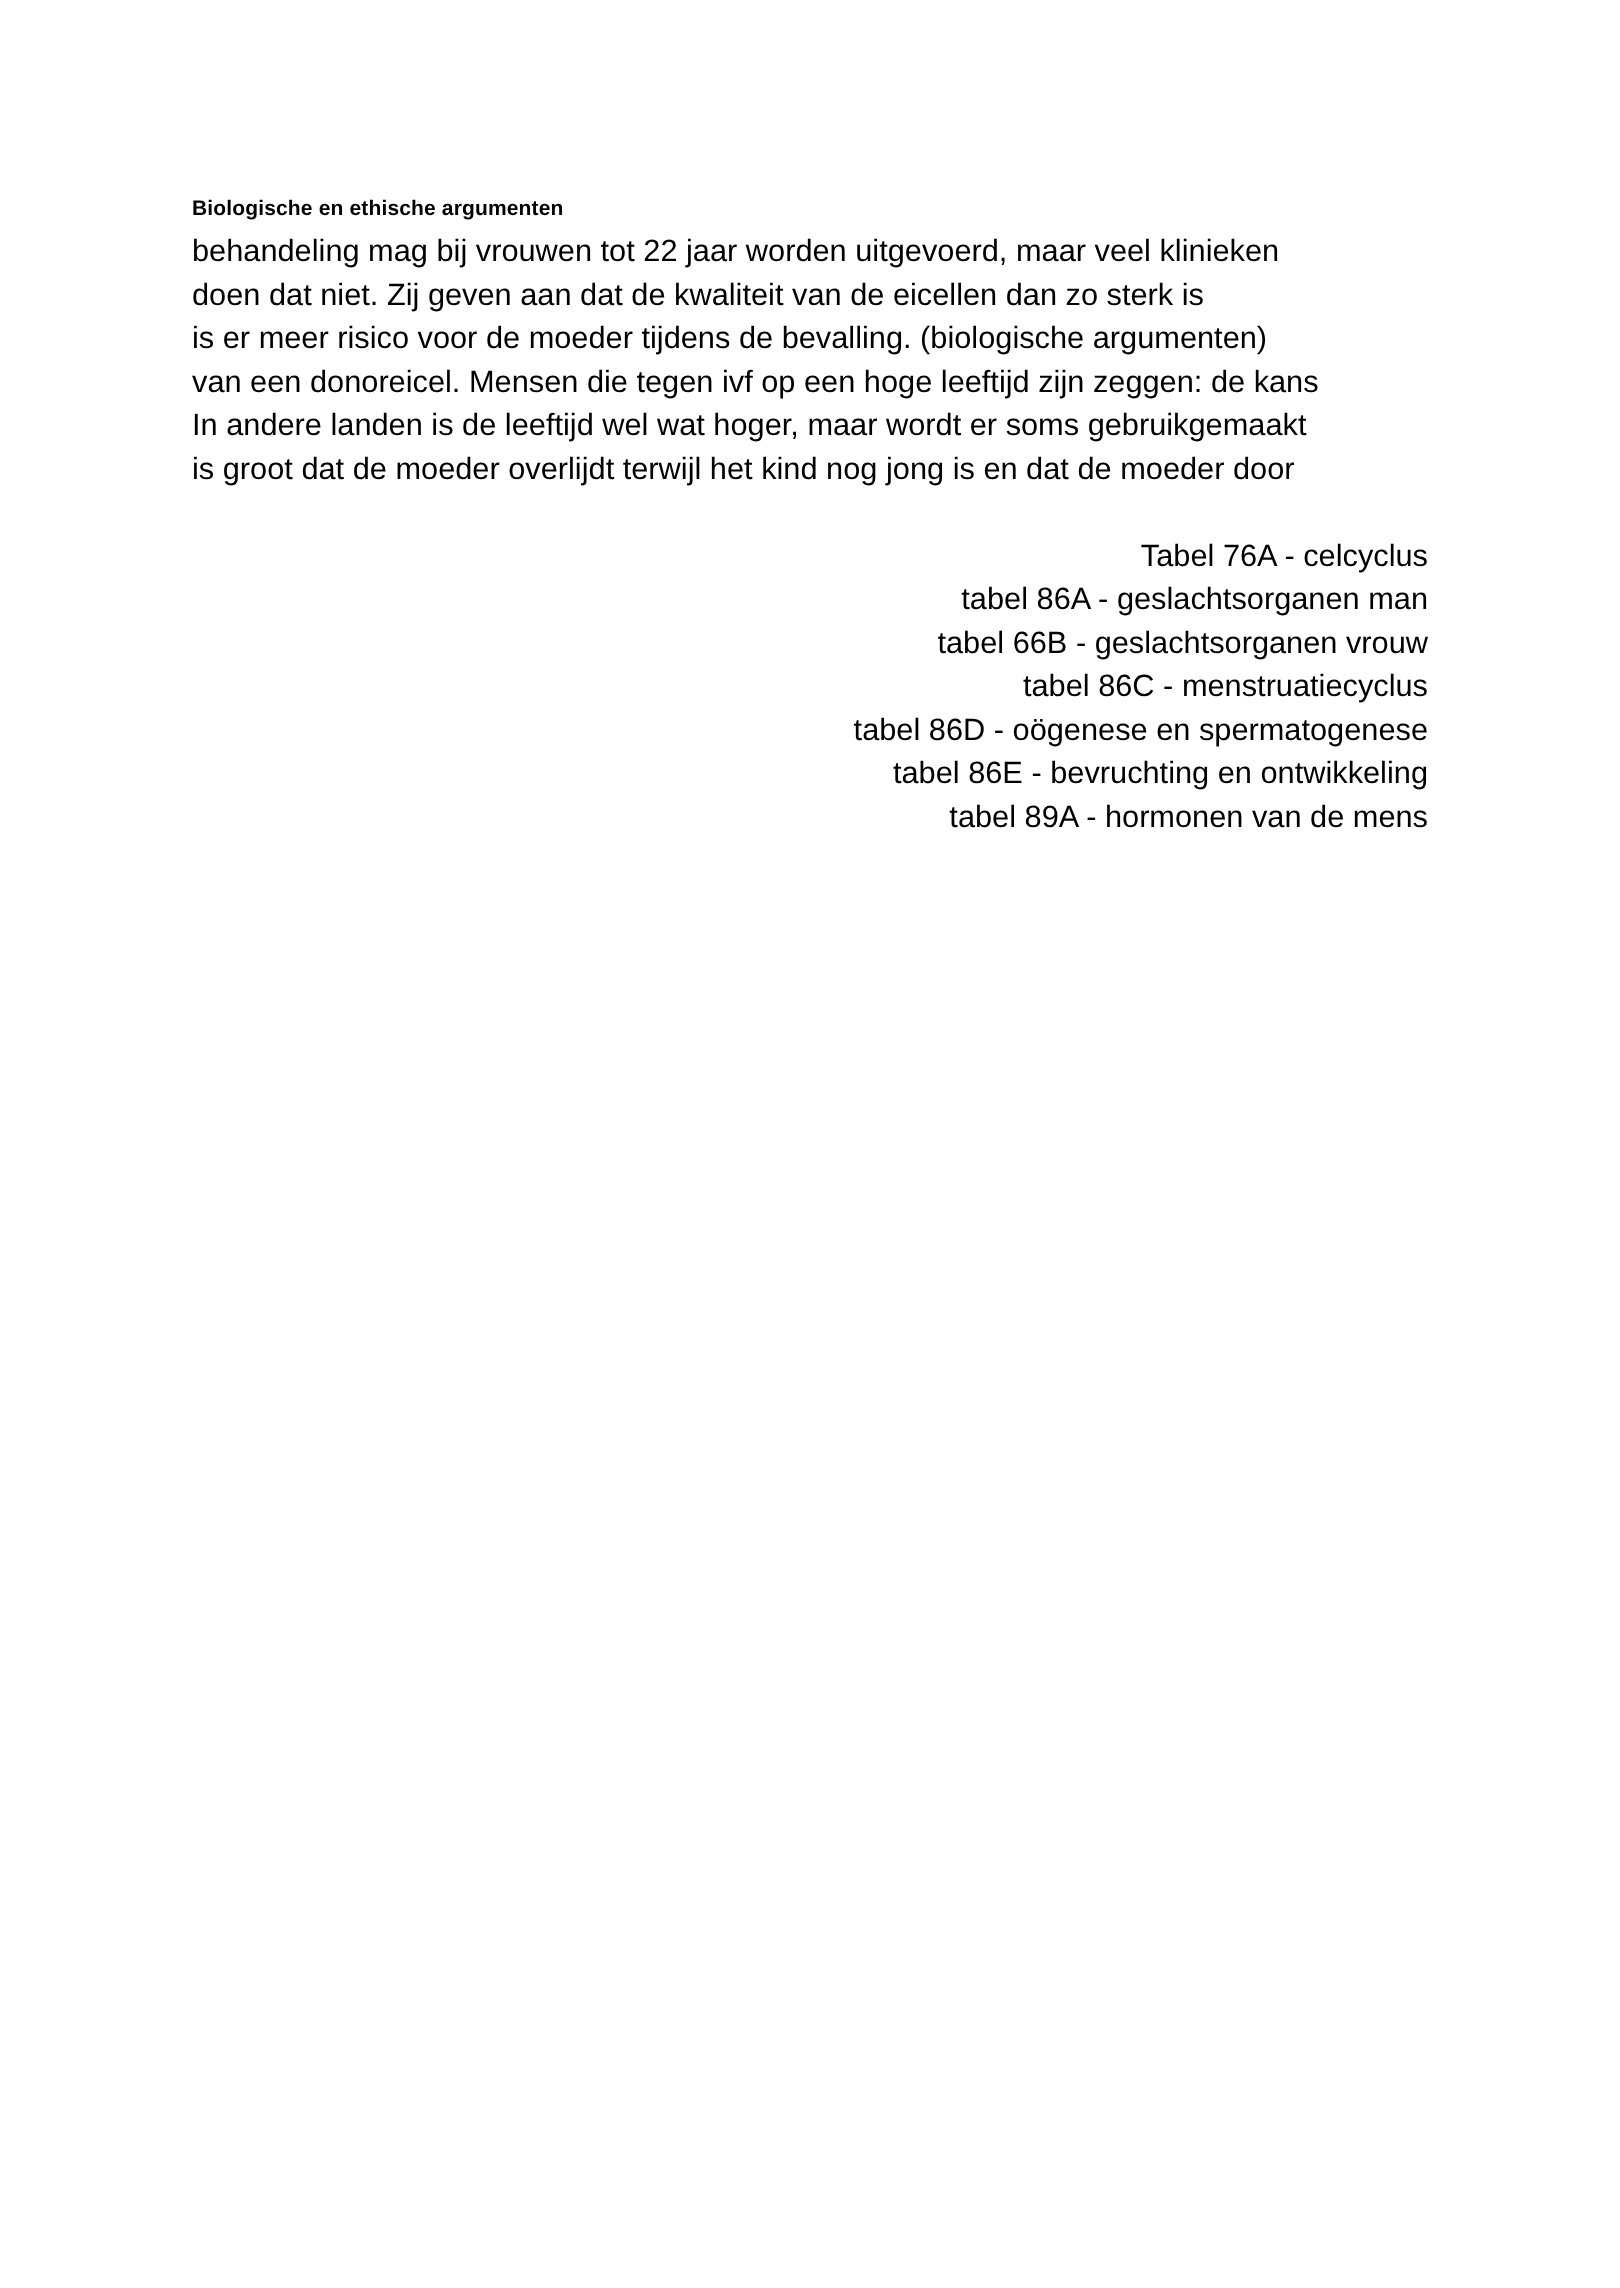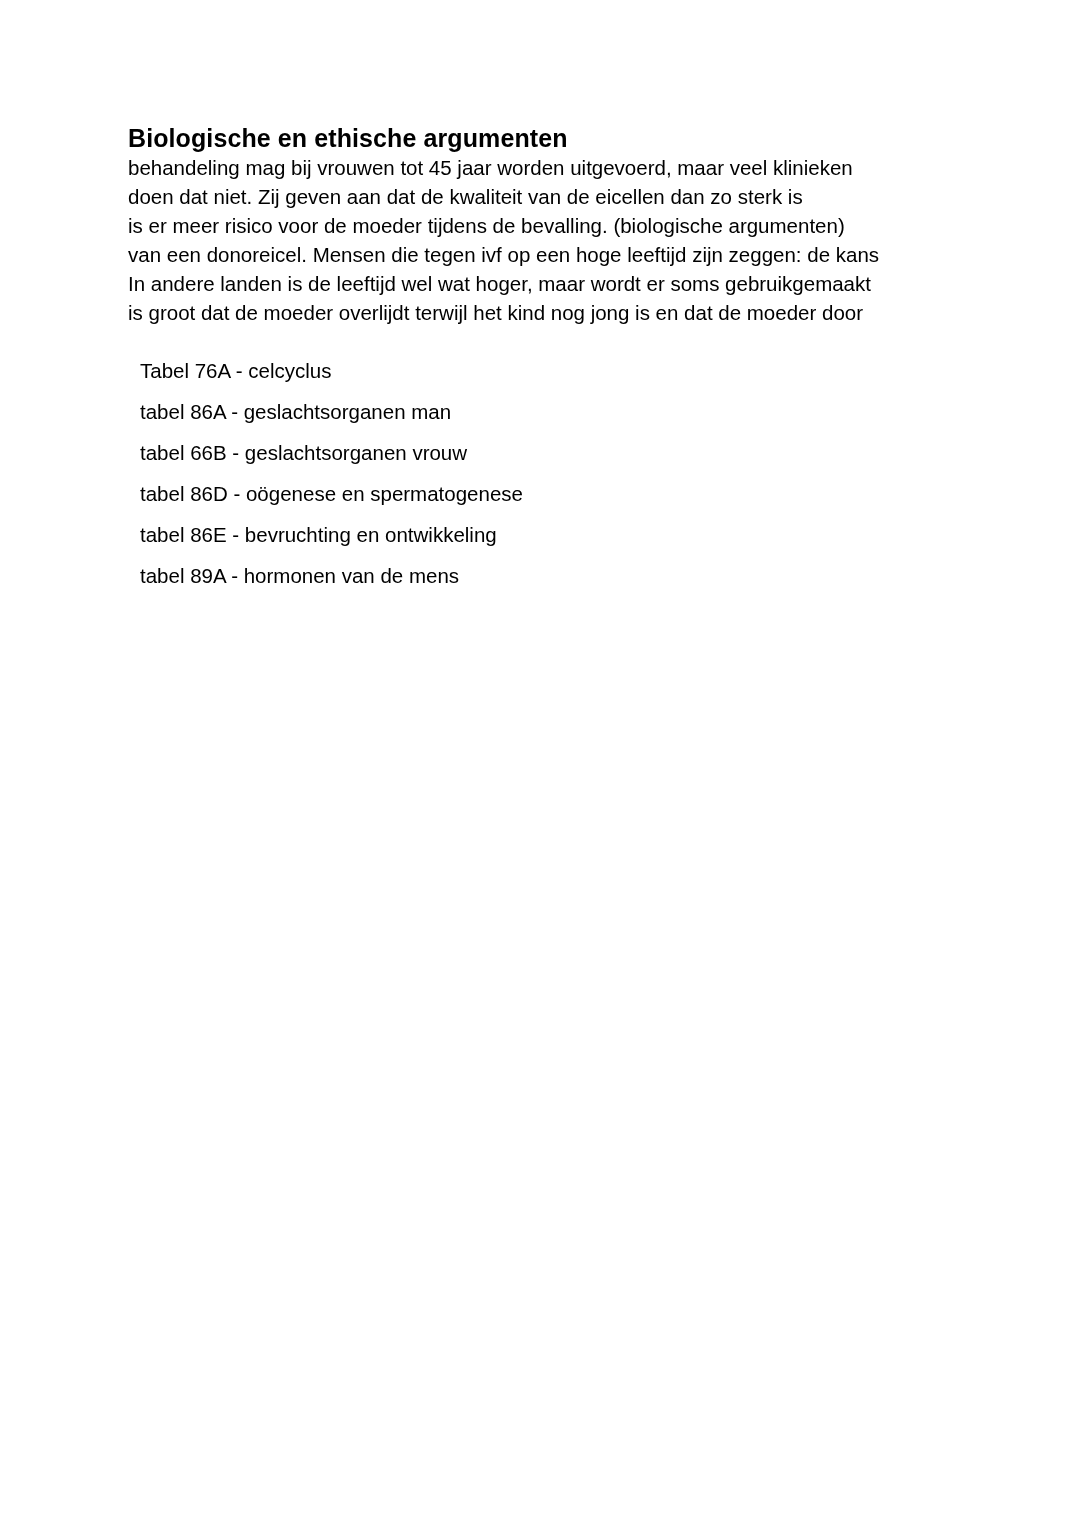--- a/index.html
+++ b/index.html
@@ -28,21 +28,21 @@
     top: 124px;
     width: 824px;
   }
   .section {
     margin: 0;
   }
   .section + .section {
     margin-top: 29px; 
   }
   .heading {
-    font-size: 25px;
+    font-size: 14px;
     font-weight: bold;
     line-height: 29px;
     letter-spacing: 0.1px;
     margin: 0 0 0 0;
   }
   .body-text {
     font-size: 20.5px;
     font-weight: normal;
     line-height: 29px;
     margin: 0;
@@ -53,48 +53,50 @@
     white-space: pre;
   }
   .table-list {
     list-style: none;
     margin: 0;
     padding: 0;
     font-size: 20.5px;
     line-height: 29px;
   }
   .table-list li {
-    margin: 12px;
+    margin: 0;
     padding: 0;
     white-space: pre;
+    text-align: right;
   }
 </style>
 </head>
 <body>
 
 <div class="page">
   <div class="content">
 
     <section class="section">
       <h2 class="heading">Biologische en ethische argumenten</h2>
       <p class="body-text">
-        <span class="ln">behandeling mag bij vrouwen tot 45 jaar worden uitgevoerd, maar veel klinieken</span>
+        <span class="ln">behandeling mag bij vrouwen tot 22 jaar worden uitgevoerd, maar veel klinieken</span>
         <span class="ln">doen dat niet. Zij geven aan dat de kwaliteit van de eicellen dan zo sterk is</span>
         <span class="ln">is er meer risico voor de moeder tijdens de bevalling. (biologische argumenten)</span>
         <span class="ln">van een donoreicel. Mensen die tegen ivf op een hoge leeftijd zijn zeggen: de kans</span>
         <span class="ln">In andere landen is de leeftijd wel wat hoger, maar wordt er soms gebruikgemaakt</span>
         <span class="ln">is groot dat de moeder overlijdt terwijl het kind nog jong is en dat de moeder door</span>
       </p>
     </section>
 
     <section class="section">
       <ul class="table-list">
         <li>Tabel 76A - celcyclus</li>
         <li>tabel 86A - geslachtsorganen man</li>
         <li>tabel 66B - geslachtsorganen vrouw</li>
+        <li>tabel 86C - menstruatiecyclus</li>
         <li>tabel 86D - oögenese en spermatogenese</li>
         <li>tabel 86E - bevruchting en ontwikkeling</li>
         <li>tabel 89A - hormonen van de mens</li>
       </ul>
     </section>
 
   </div>
 </div>
 
 </body></html>

